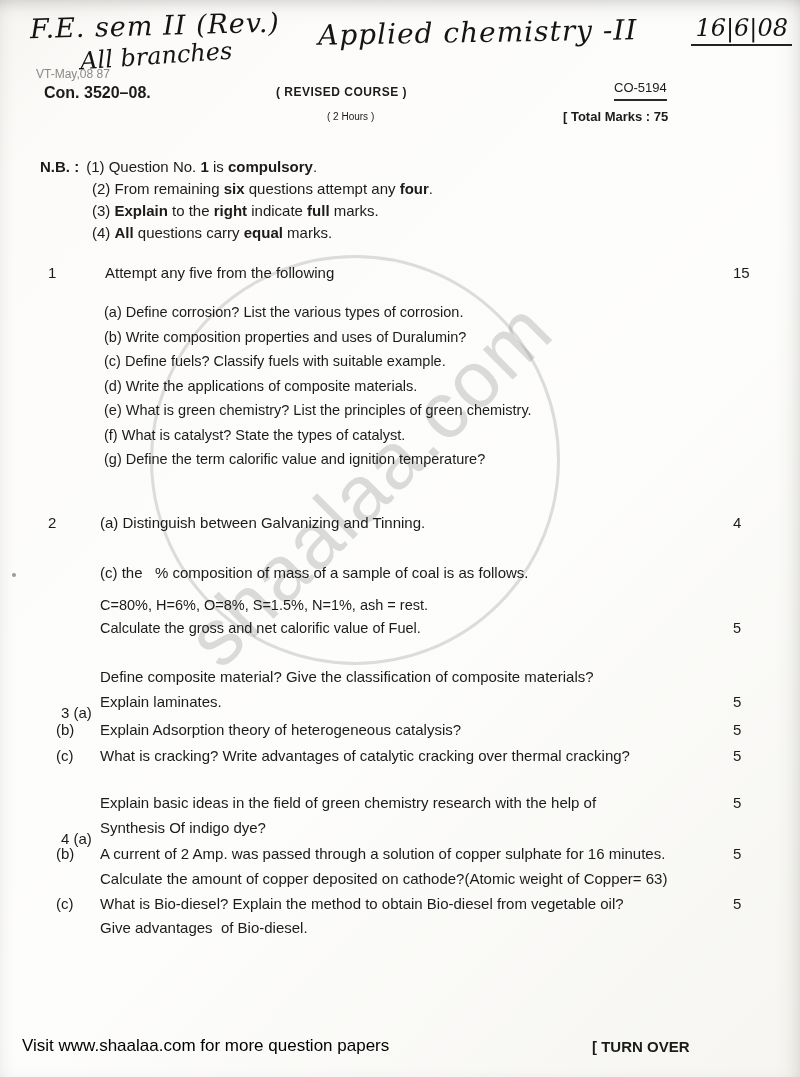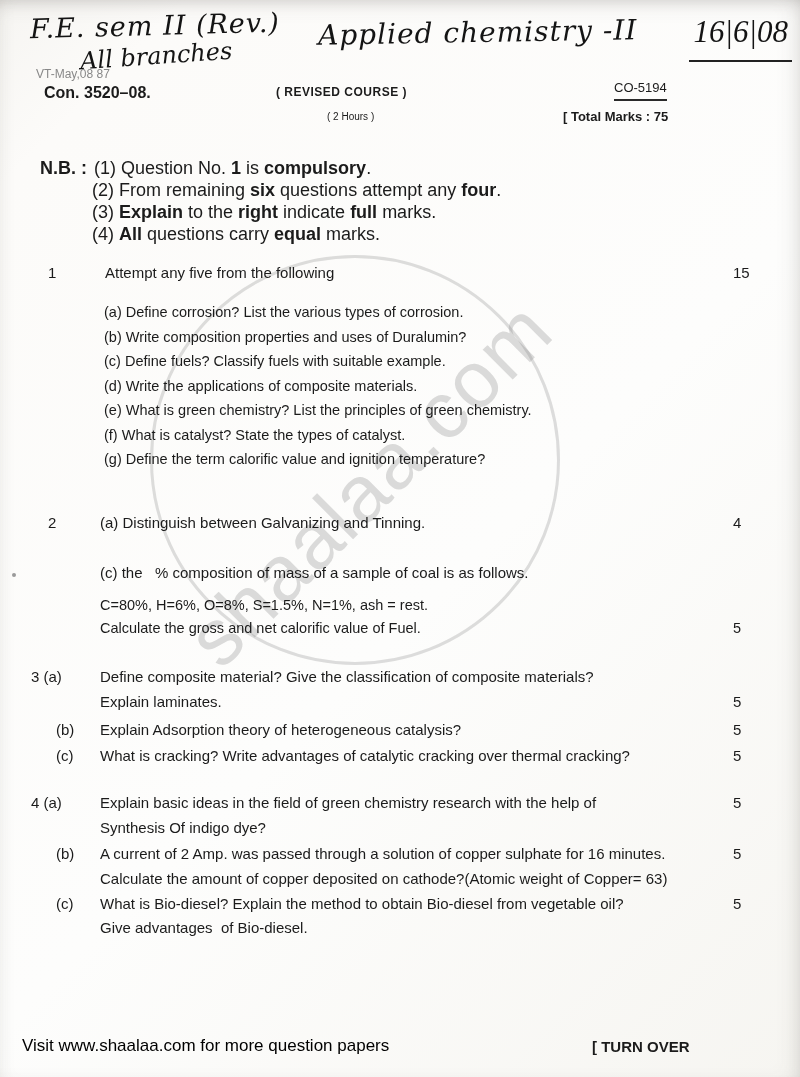--- a/index.html
+++ b/index.html
@@ -17,37 +17,37 @@
   .wm-circle { position:absolute; left:150px; top:255px; width:410px; height:410px;
     border:3px solid rgba(145,145,145,0.30); border-radius:50%; z-index:1; }
   .wm-text { position:absolute; left:40px; top:438px; width:660px; text-align:center;
     transform:rotate(-45deg); font-size:80px; letter-spacing:2px;
     color:rgba(140,140,140,0.30); z-index:1; font-family:"Liberation Sans", sans-serif; }
   
   .hw { position:absolute; font-family:"DejaVu Serif", serif; font-style:italic; color:#141414; white-space:nowrap; }
   .hw1 { left:30px; top:10px; font-size:27px; transform:rotate(-1.5deg); letter-spacing:1px; }
   .hw2 { left:80px; top:42px; font-size:24px; transform:rotate(-4deg); }
   .hw-subject { left:318px; top:16px; font-size:28px; transform:rotate(-1deg); letter-spacing:1px; }
-  .hw-date { right:8px; top:14px; font-size:31px; border-bottom:2px solid #222; padding:0 4px 10px 4px;font-family:Liberation Serif, serif; }
+  .hw-date { right:8px; top:14px; font-size:24px; border-bottom:2px solid #222; padding:0 4px 2px 4px; }
   .print-code { position:absolute; left:36px; top:67px; font-size:12px; color:#888; }
   
   .h-con { position:absolute; left:44px; top:84px; font-size:16px; font-weight:bold; }
   .h-course { position:absolute; left:276px; top:85px; font-size:12px; font-weight:bold; letter-spacing:0.5px; }
   .h-code { position:absolute; left:614px; top:80px; font-size:13px; font-weight:normal; border-bottom:2px solid #2a2a2a; padding-bottom:4px; }
   .h-duration { position:absolute; left:327px; top:111px; font-size:10px; }
   .h-total { position:absolute; left:563px; top:109px; font-size:13px; font-weight:bold; }
   
-  .nb-row { position:absolute; font-size:18px; white-space:nowrap; }
+  .nb-row { position:absolute; font-size:15px; white-space:nowrap; }
   .nb-label { font-weight:bold; margin-right:7px; }
   .b { font-weight:bold; }
   
   .line { position:absolute; left:0; right:0; height:22px; font-size:15px; }
   .line span { position:absolute; white-space:nowrap; }
   .qnum { left:48px; }
-  .qlab { left:31px; }
+  .qlab { left:61px;margin-top:36px; }
   .qlab2 { left:56px; }
   .qt  { left:100px; }
   .qt1 { left:104px; }
   .marks { left:733px; }
   .sm { font-size:14.5px; }
   
   .f-visit { position:absolute; left:22px; top:1036px; font-size:17px; color:#000; }
   .f-turn  { position:absolute; left:592px; top:1038px; font-size:15px; font-weight:bold; }
   .speck { position:absolute; left:12px; top:573px; width:4px; height:4px; background:#9a9a9a; border-radius:50%; }
 </style>

